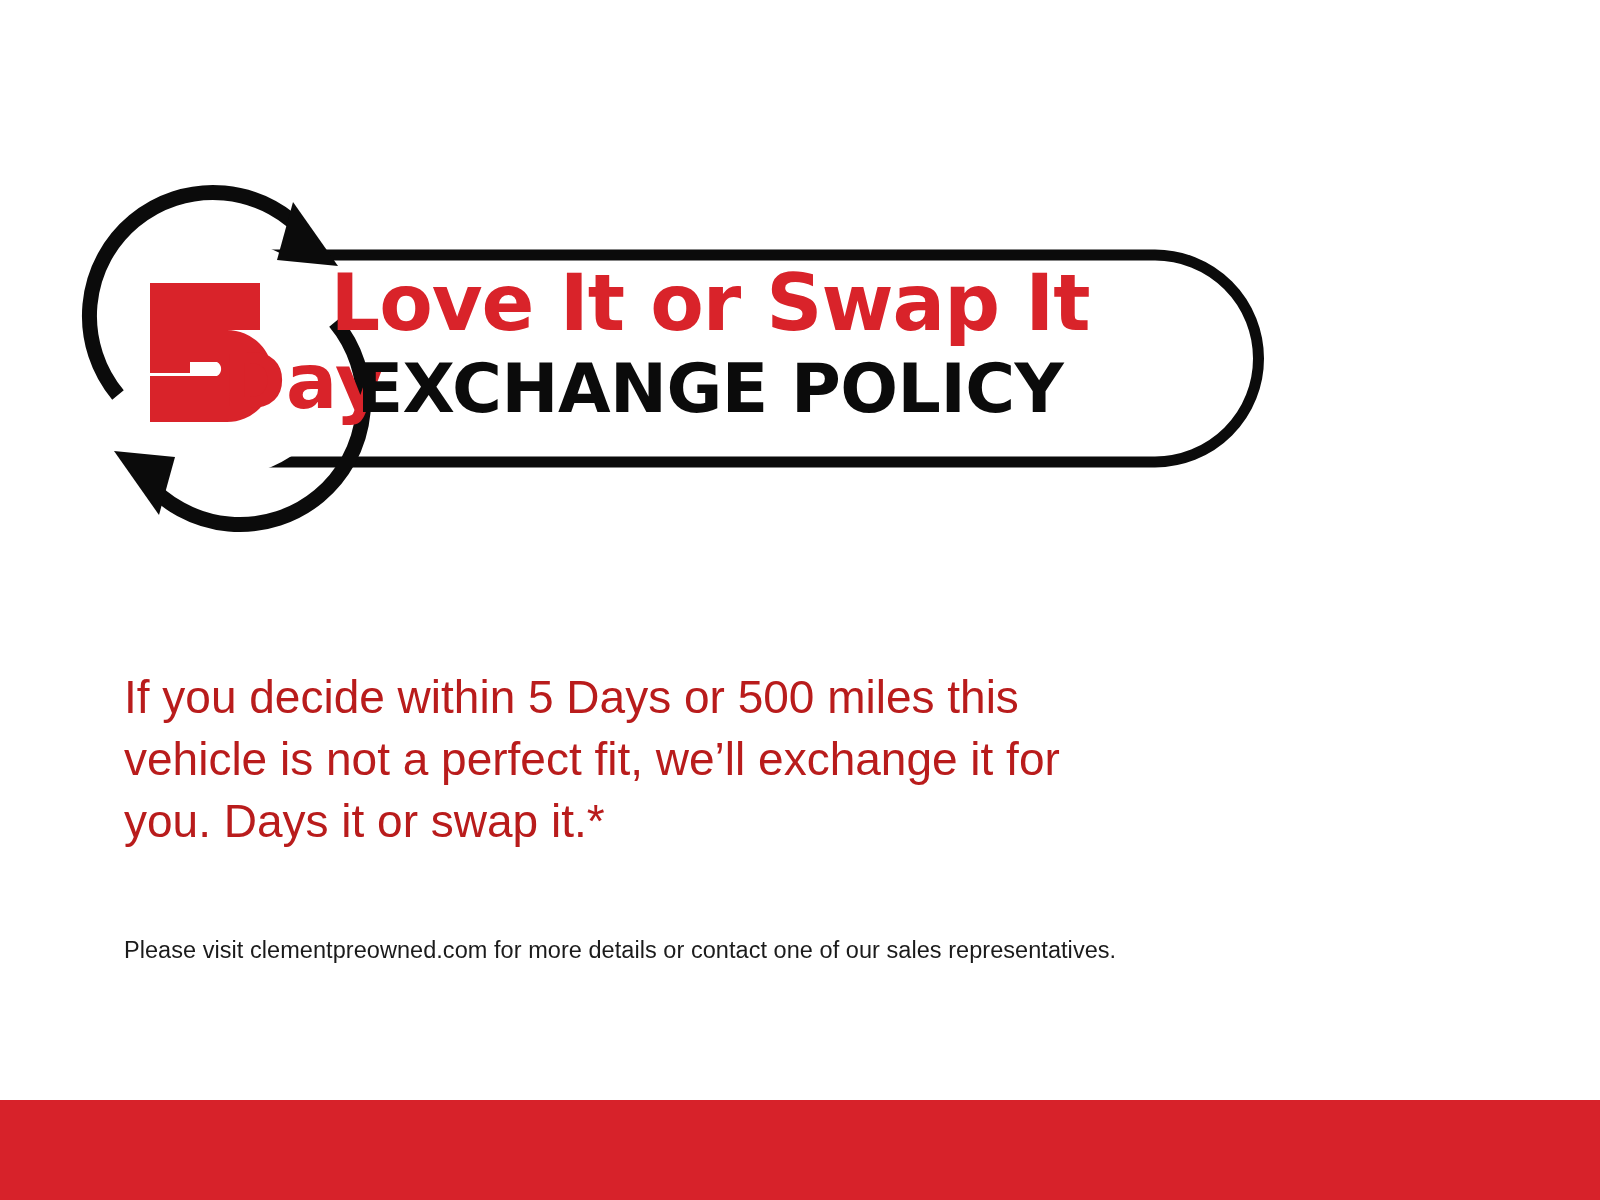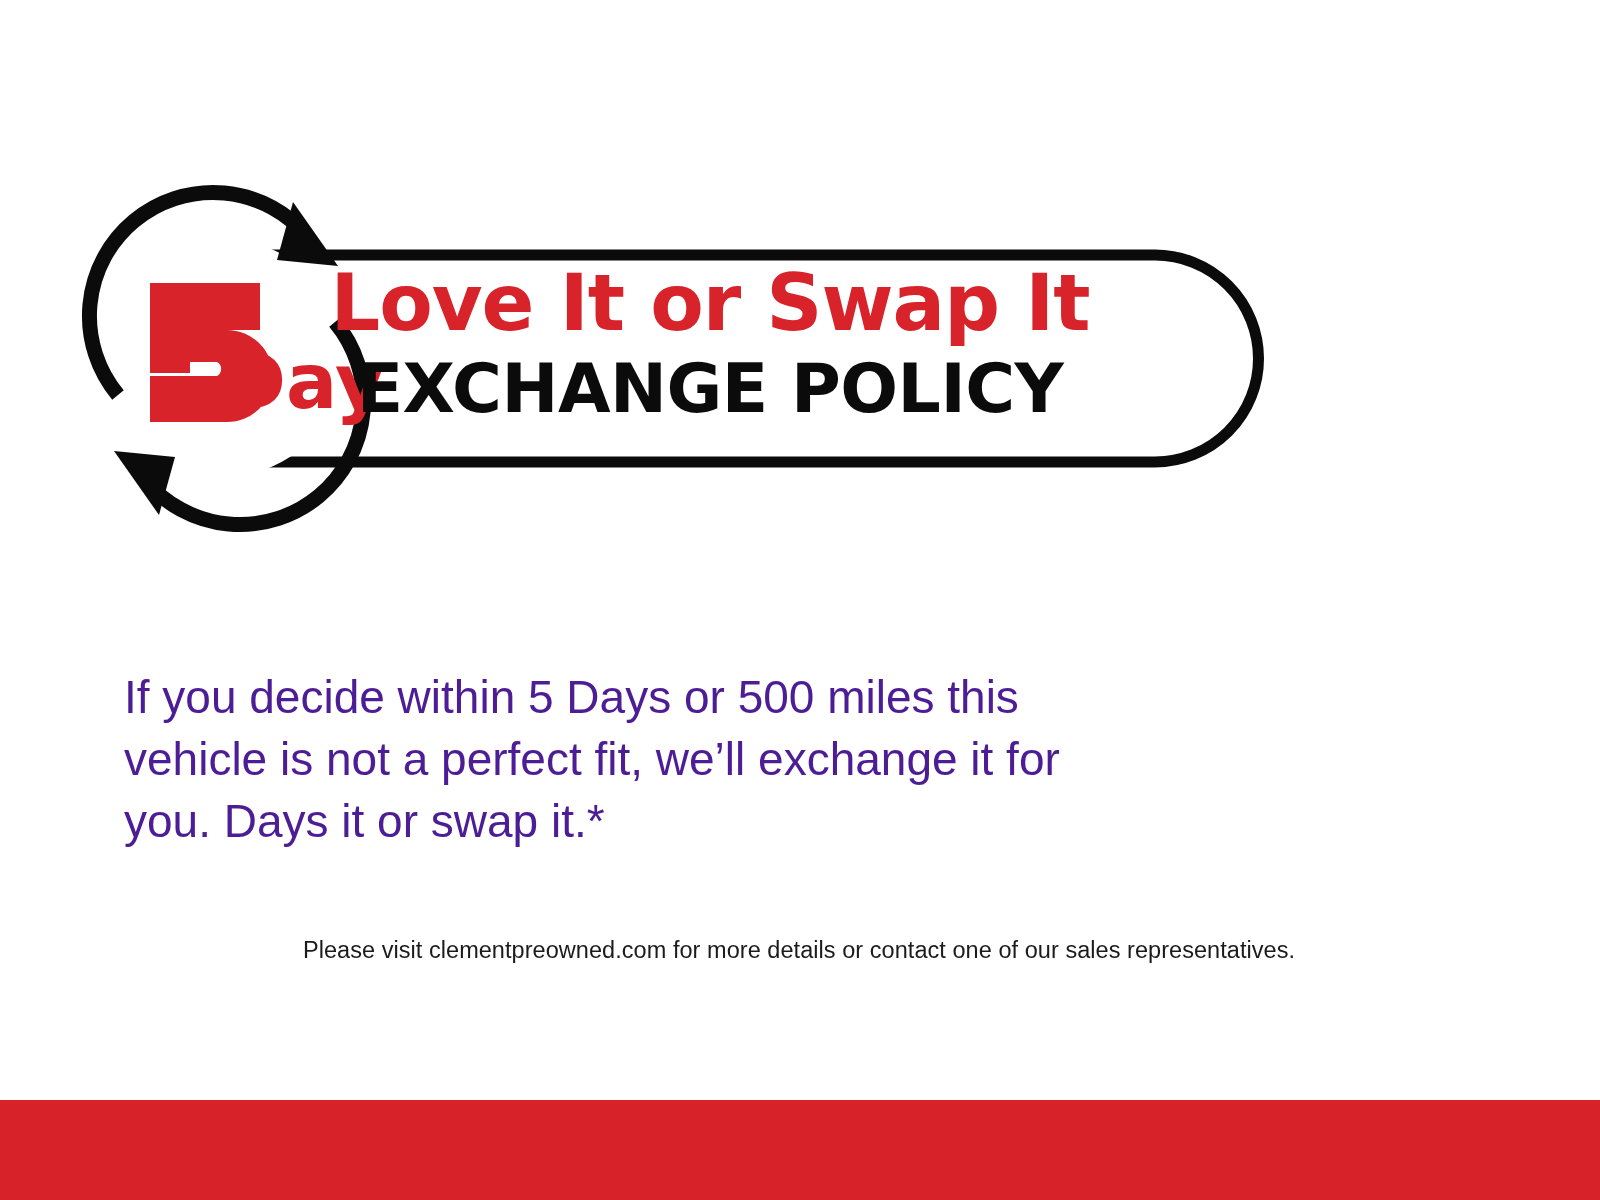--- a/index.html
+++ b/index.html
@@ -59,38 +59,37 @@
     position: absolute;
     left: 124px;
     top: 666px;
     width: 1200px;
   }
   .body-line {
     font-family: "Liberation Sans", sans-serif;
     font-weight: normal;
     font-size: 46px;
     line-height: 62px;
-    color: #4c1d95;
+    color: #b91c1c;
     letter-spacing: 0px;
     white-space: nowrap;
   }
 
   
   .fine-print {
     position: absolute;
     left: 124px;
     top: 935px;
     width: 1350px;
     font-family: "Liberation Sans", sans-serif;
     font-size: 23.5px;
     line-height: 30px;
     color: #1b1b1b;
     letter-spacing: 0.05px;
     white-space: nowrap;
-    text-align: center;
   }
 
   
   .footer-band {
     position: absolute;
     left: 0;
     top: 1100px;
     width: 1600px;
     height: 100px;
     background: #d7222a;

